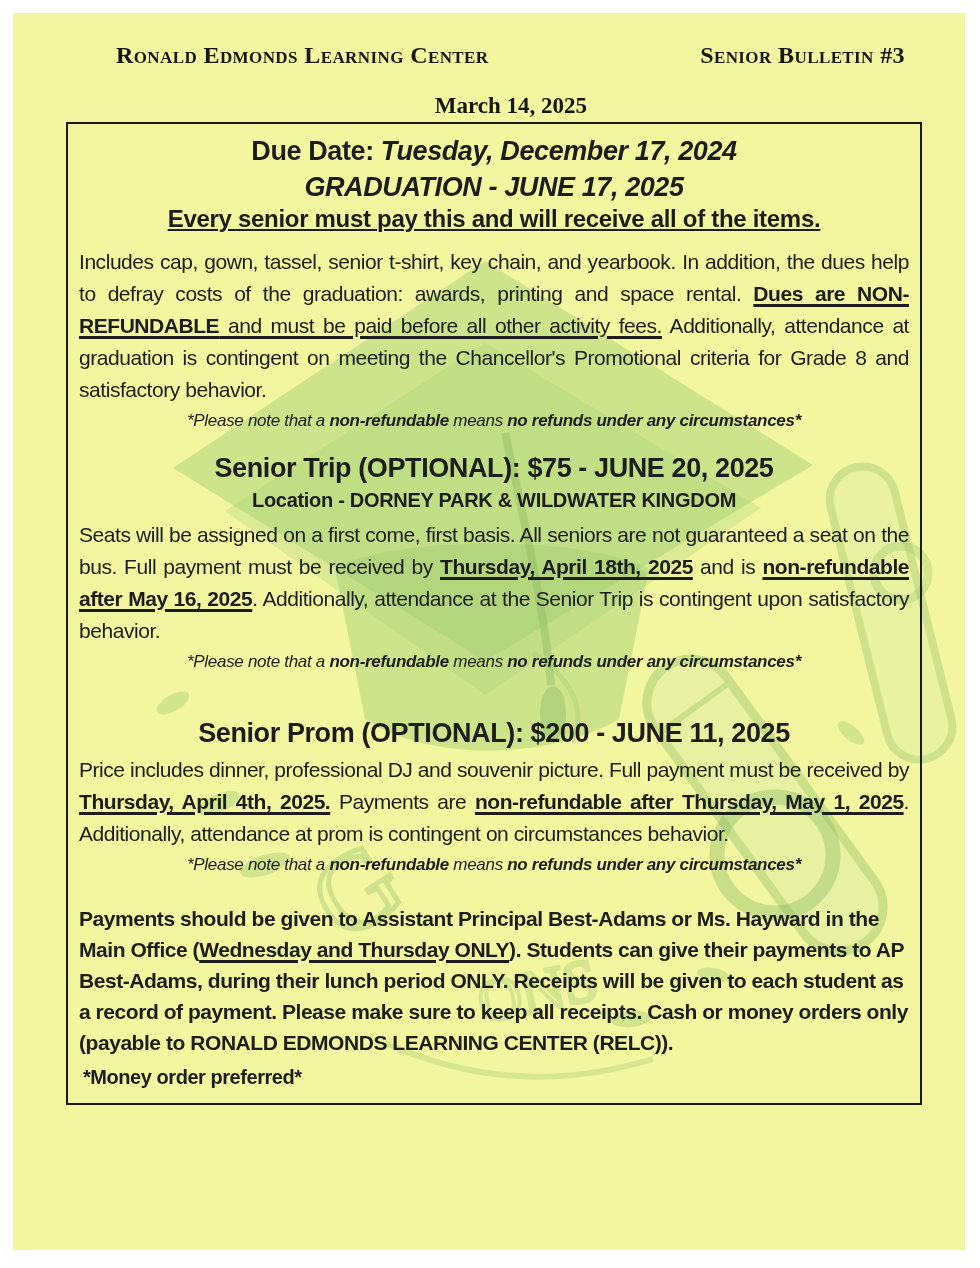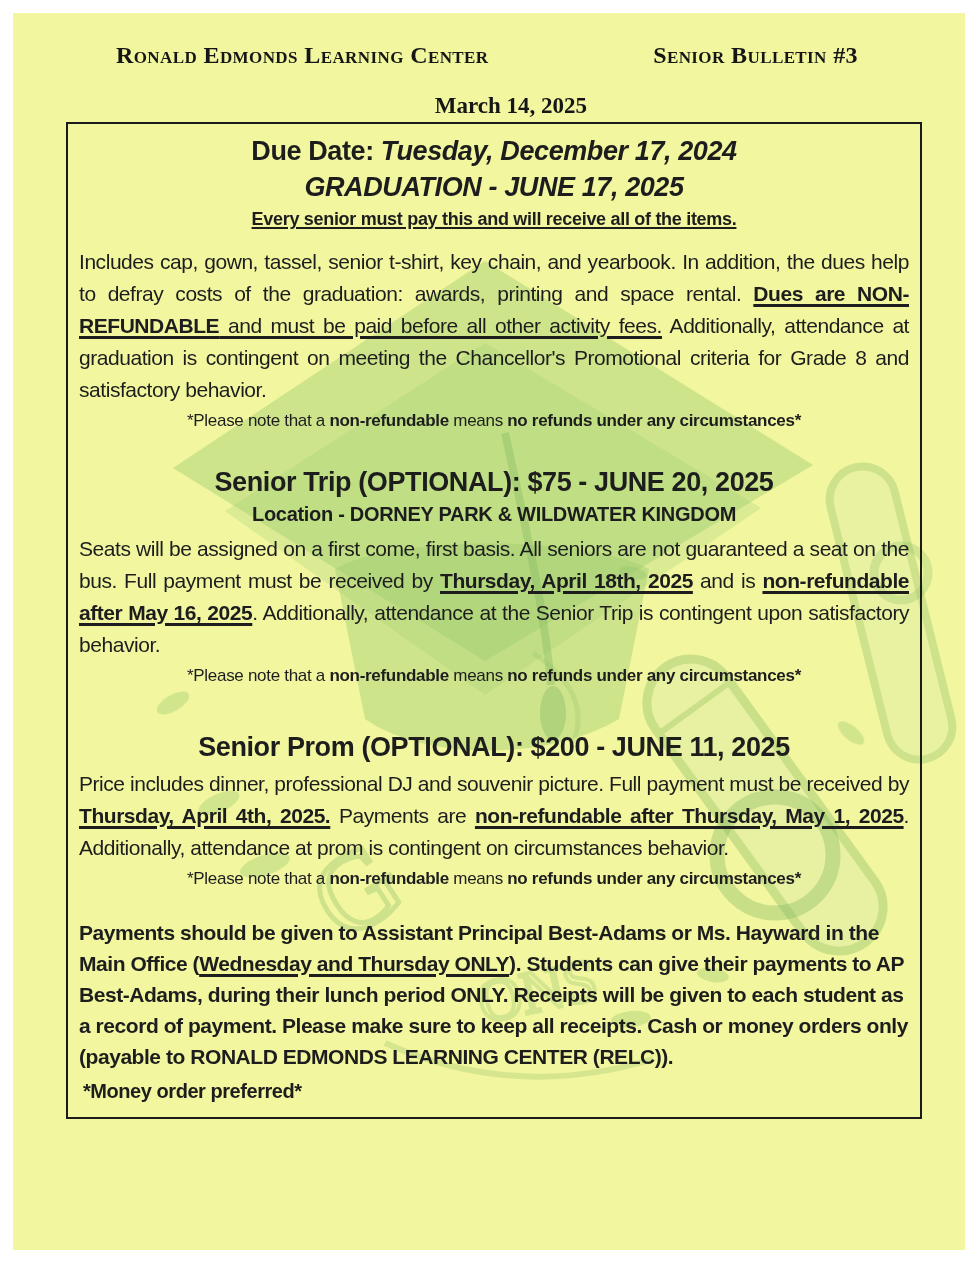--- a/index.html
+++ b/index.html
@@ -18,21 +18,21 @@
     overflow:hidden;
   }
   .wm{
     position:absolute; inset:0; z-index:0; pointer-events:none;
   }
   .content{ position:relative; z-index:1; }
 
   
   .hdr{
     display:flex; justify-content:space-between; align-items:baseline;
-    padding:29px 107px 0 103px;
+    padding:29px 60px 0 103px;
     font-family:"Liberation Serif", serif;
     font-variant:small-caps;
     font-weight:bold;
     font-size:24px;
     letter-spacing:.4px;
     color:#161616;
   }
   .date{
     text-align:center;
     font-family:"Liberation Serif", serif;
@@ -47,38 +47,38 @@
     margin:0 43px 0 53px;
     border:2px solid #1b1b1b;
     padding:8px 11px 6px 11px;
   }
   .ttl{
     font-size:27px; font-weight:bold; line-height:34px;
     letter-spacing:-.4px; text-align:center; margin:2px 0 0;
   }
   .ital{ font-style:italic; }
   .req{
-    font-size:18px; font-weight:bold; line-height:22px;
+    font-size:24px; font-weight:bold; line-height:22px;
     text-align:center; margin-top:4px;
     text-decoration:underline; text-decoration-thickness:2px; text-underline-offset:2px;
     letter-spacing:-.3px;
   }
   .body{
     font-size:21px; line-height:32px; letter-spacing:-.45px;
     text-align:justify; margin:16px 0 0;
   }
   .note{
     font-size:17px; line-height:21px; letter-spacing:-.3px;
-    text-align:center; margin-top:4px;
+    text-align:center; margin-top:4px;font-style:italic;
   }
   .loc{
     font-size:20px; font-weight:bold; line-height:26px;
     letter-spacing:-.3px; text-align:center; margin-top:2px;
   }
-  .mt-trip{ margin-top:34px; }
+  .mt-trip{ margin-top:20px; }
   .mt-prom{ margin-top:44px; }
   .pay{
     font-size:21px; font-weight:bold; line-height:31px; letter-spacing:-.45px;
     text-align:left; margin:28px 0 0;
   }
   .pay-foot{
     font-size:20px; font-weight:bold; line-height:31px; letter-spacing:-.45px;
     margin:4px;
   }
   .tight{ margin-top:6px; }

